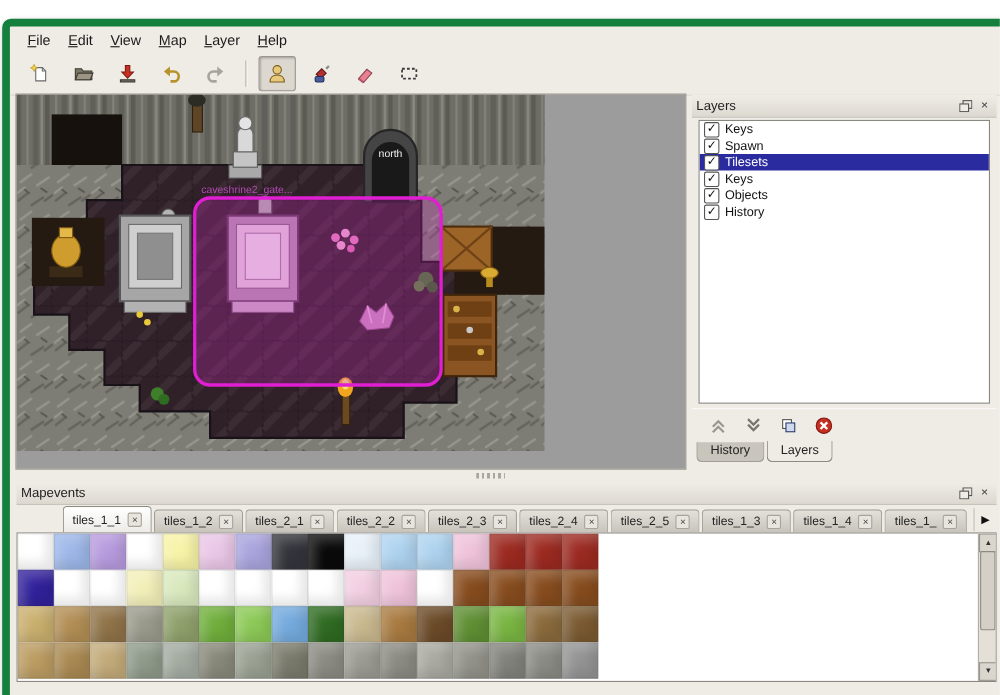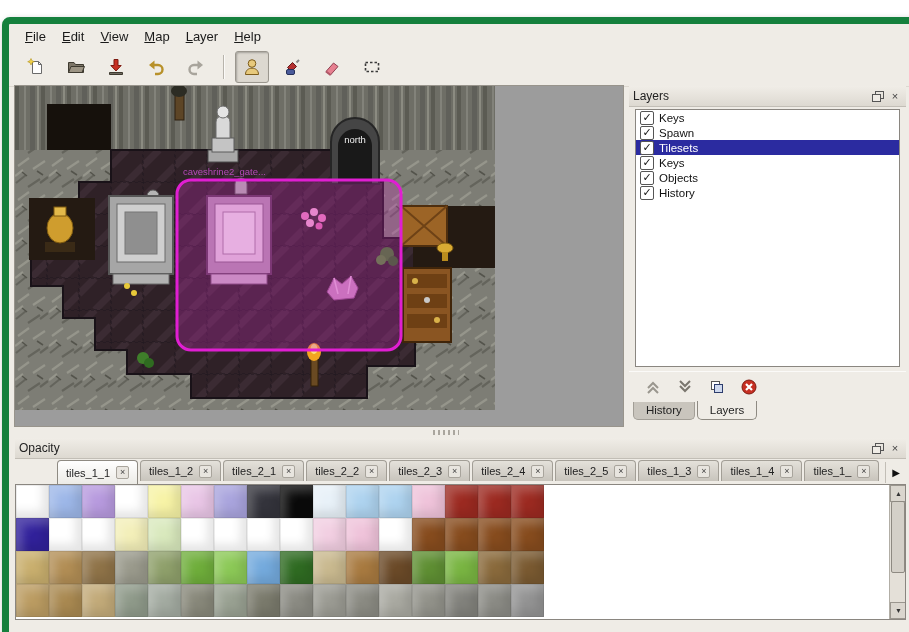--- a/index.html
+++ b/index.html
@@ -332,32 +332,32 @@
           <div class="dock-tab active">Layers</div>
         </div>
   </div>
 
   <div class="h-splitter">
     <div class="h-grip"></div>
   </div>
 
   <div class="tilesets">
     <div class="panel-titlebar">
-      <span>Opacity</span>
+      <span>Mapevents</span>
       <span class="spacer"></span>
       <span class="win-ic">
         <svg width="12" height="11">
               <rect x="3.5" y="0.5" width="8" height="7" fill="none" stroke="#555"></rect>
               <rect x="0.5" y="3.5" width="8" height="7" fill="#efece6" stroke="#555"></rect>
             </svg>
       </span>
       <span class="win-ic">×</span>
     </div>
     <div class="ts-tabbar">
-      <div id="tileset-tabs" style="display:flex;padding-left:40px;">
+      <div id="tileset-tabs" style="display:flex;align-items:flex-end;padding-left:40px;">
             <div class="ts-tab active">
               <span class="ts-tab-label">tiles_1_1</span>
               <span class="tab-close">×</span>
             </div>
             <div class="ts-tab">
               <span class="ts-tab-label">tiles_1_2</span>
               <span class="tab-close">×</span>
             </div>
             <div class="ts-tab">
               <span class="ts-tab-label">tiles_2_1</span>

